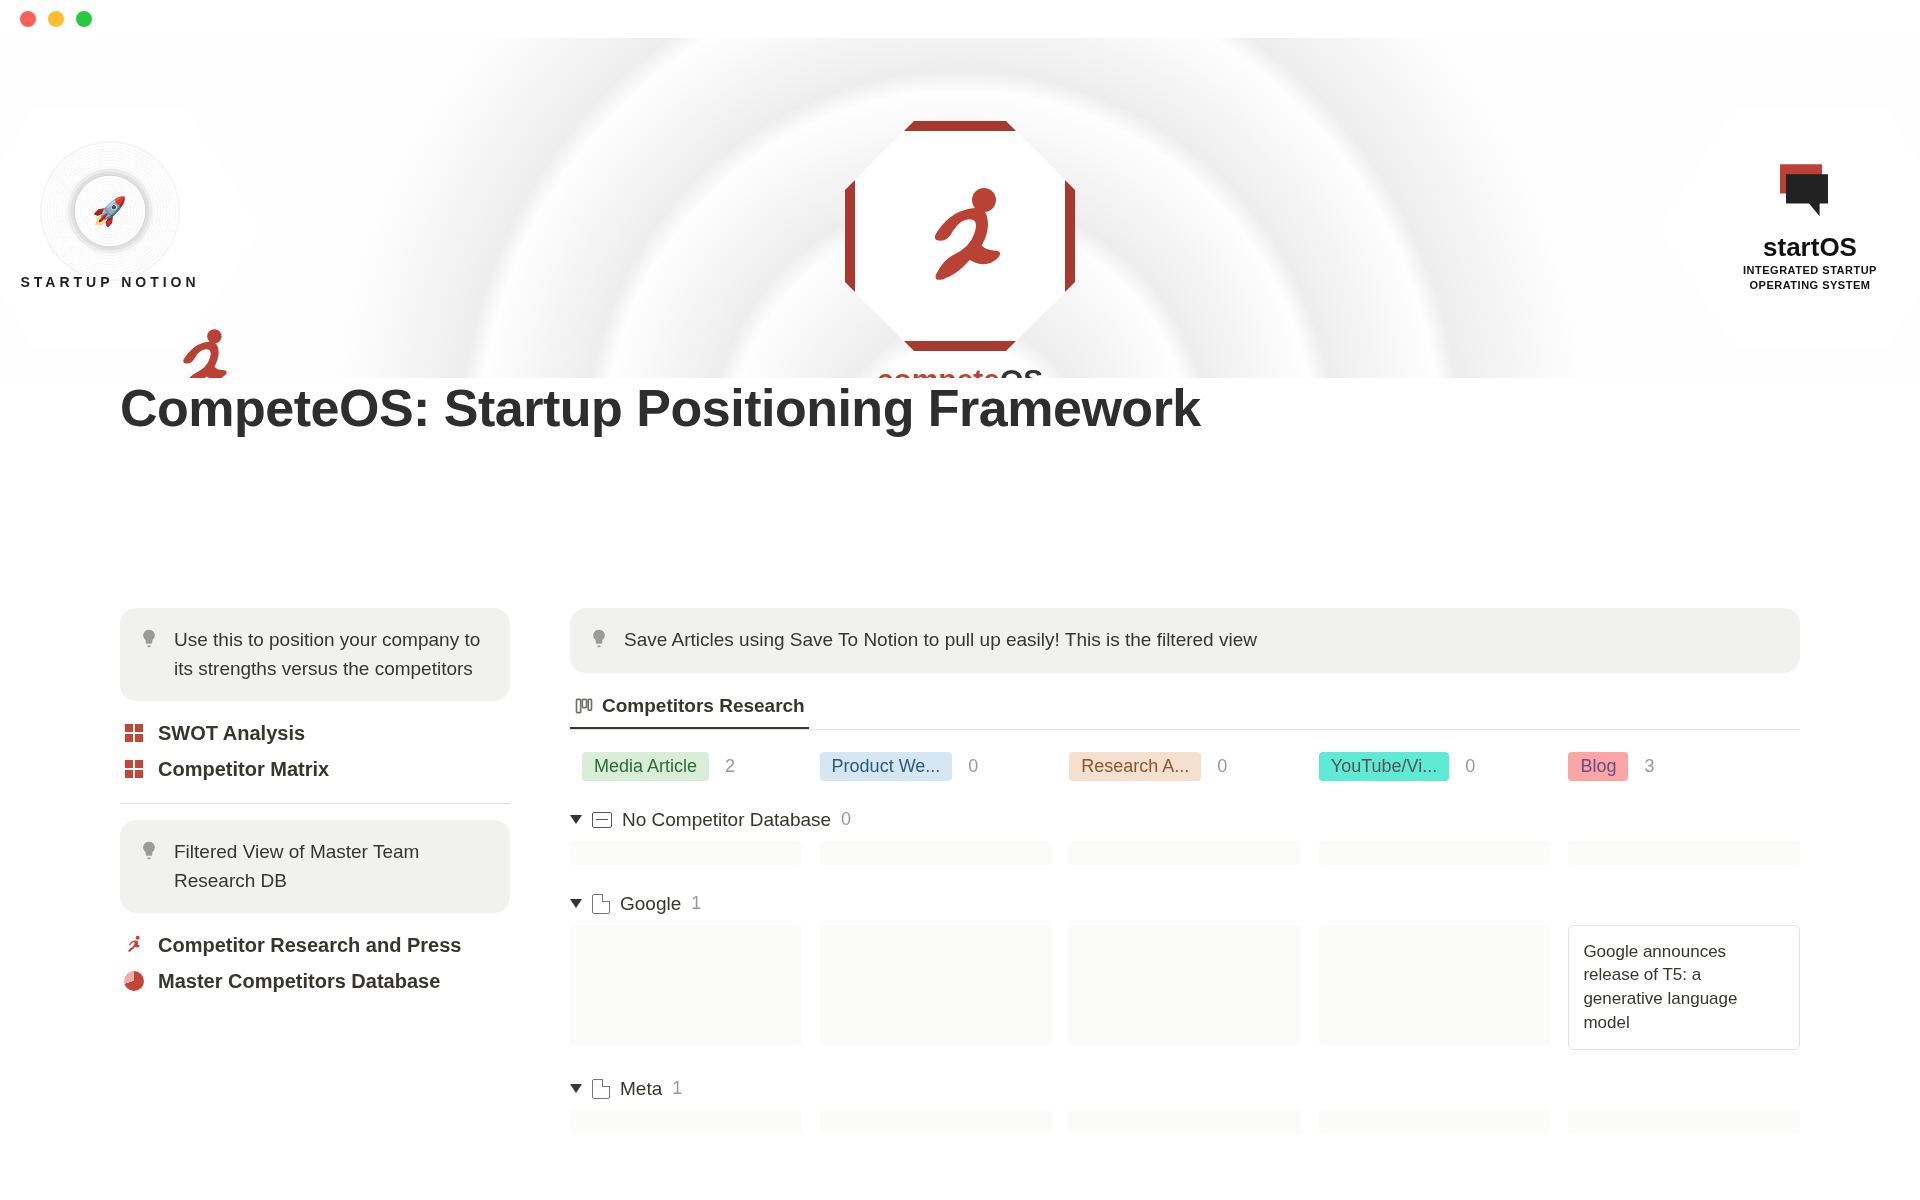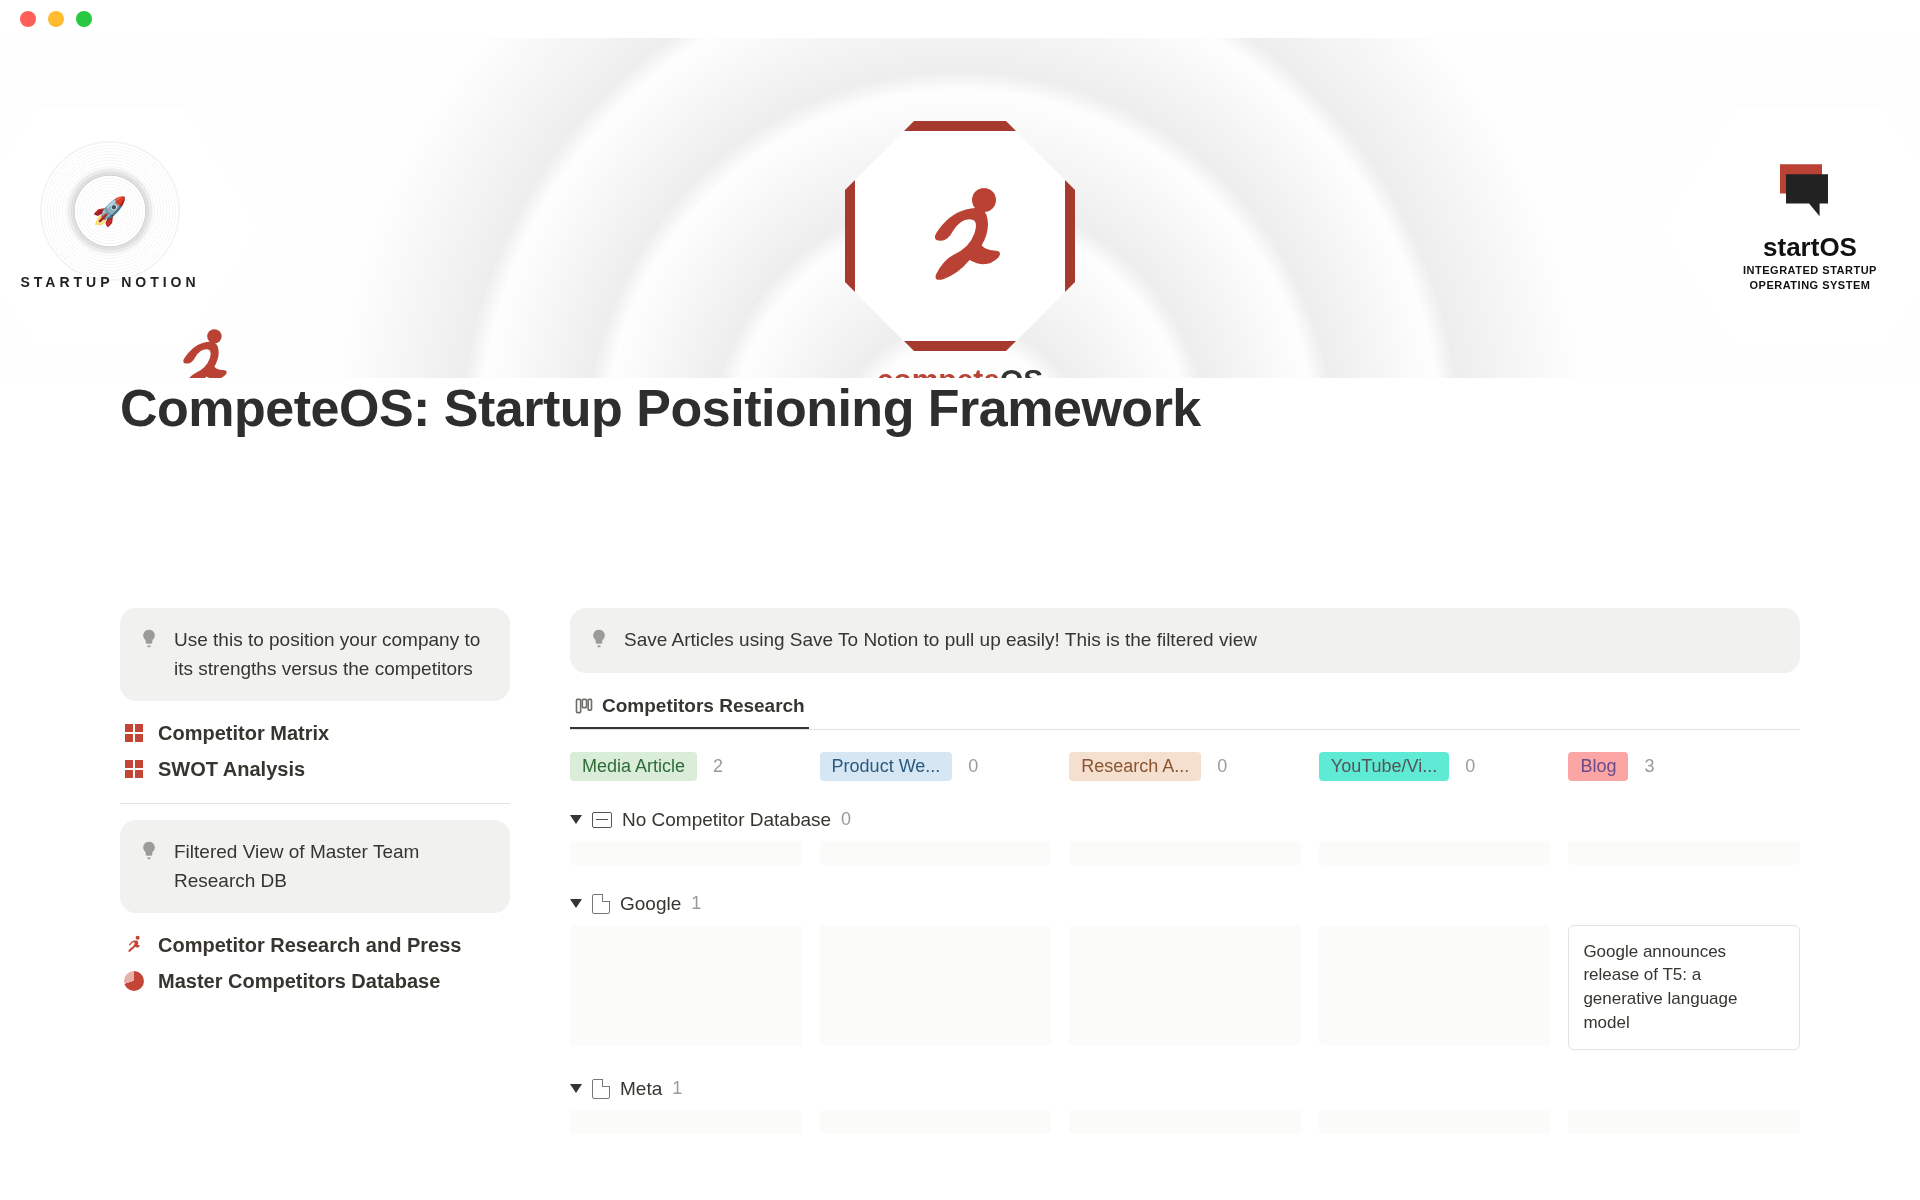--- a/index.html
+++ b/index.html
@@ -63,21 +63,21 @@
 
 
 .view-tabs { display:flex; border-bottom:1px solid #e3e3e1; margin-top:10px;}
 .view-tab { display:flex; align-items:center; gap:8px; padding:8px 4px 10px; font-size:19px; font-weight:600; color:#37352f; border-bottom:2px solid #37352f; }
 .view-tab .ic { width:20px; height:20px; opacity:0.7;}
 
 .board-cols { display:flex; gap:18px; margin-top:22px;}
 .bcol { flex:1; min-width:0;}
 .pill-row { display:flex; align-items:center; gap:16px;}
 .pill { display:inline-block; padding:4px 12px; border-radius:4px; font-size:18px; font-weight:500;}
-.pill.green { background:#d9edd9; color:#2e6b3a;}
+.pill.green { background:#d9edd9; color:#2e6b3a;margin-left:12px;}
 .pill.blue { background:#d6e6f3; color:#2a5a80;}
 .pill.orange { background:#f5e0cf; color:#8a5530;}
 .pill.gray { background:#5eead4; color:#555;}
 .pill.purple { background:#fca5a5; color:#6b4a8a;}
 .count { color:#9b9a97; font-size:18px; }
 
 .group { margin-top:28px; }
 .group-head { display:flex; align-items:center; gap:10px; font-size:19px; font-weight:500;}
 .tri { width:0;height:0;border-left:6px solid transparent;border-right:6px solid transparent;border-top:9px solid #37352f; }
 .doc-ic { width:18px; height:20px; border:1.5px solid #777; border-radius:2px; position:relative;}
@@ -158,32 +158,32 @@
 
     <div class="nav-item">
       <div class="ic">
           <div class="ic-grid">
             <span></span>
             <span></span>
             <span></span>
             <span></span>
           </div>
         </div>
-      <span>Competitor Matrix</span>
+      <span>SWOT Analysis</span>
     </div>
     <div class="nav-item">
       <div class="ic">
           <div class="ic-grid">
             <span></span>
             <span></span>
             <span></span>
             <span></span>
           </div>
         </div>
-      <span>SWOT Analysis</span>
+      <span>Competitor Matrix</span>
     </div>
 
     <div class="hr"></div>
 
     <div class="callout">
       <div class="bulb">
           <svg viewBox="0 0 24 24">
             <path d="M12 2a7 7 0 00-4 12.7V17a2 2 0 002 2h4a2 2 0 002-2v-2.3A7 7 0 0012 2zm-2 19h4v1a1 1 0 01-1 1h-2a1 1 0 01-1-1v-1z"></path>
           </svg>
         </div>

